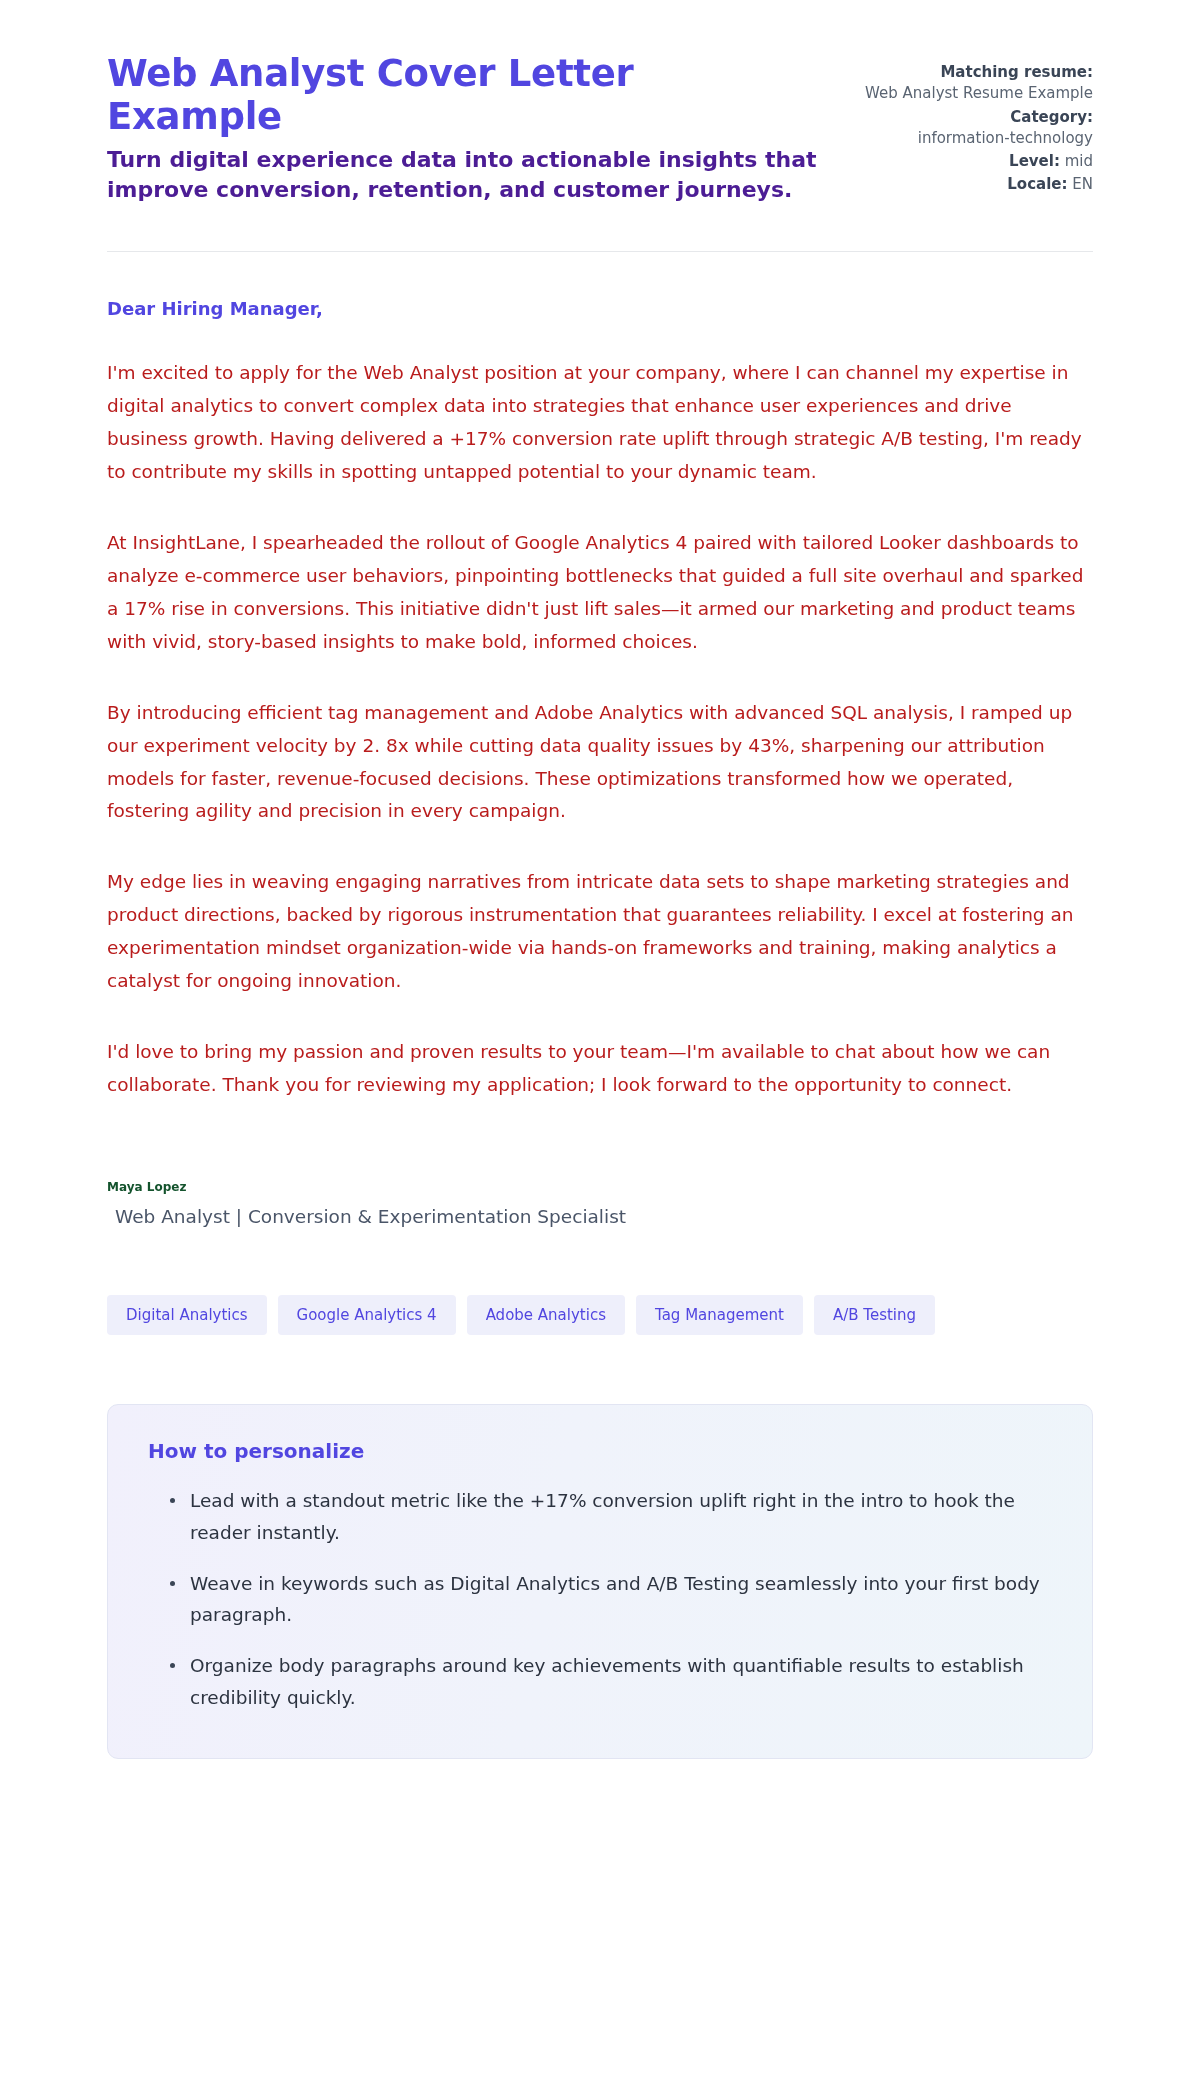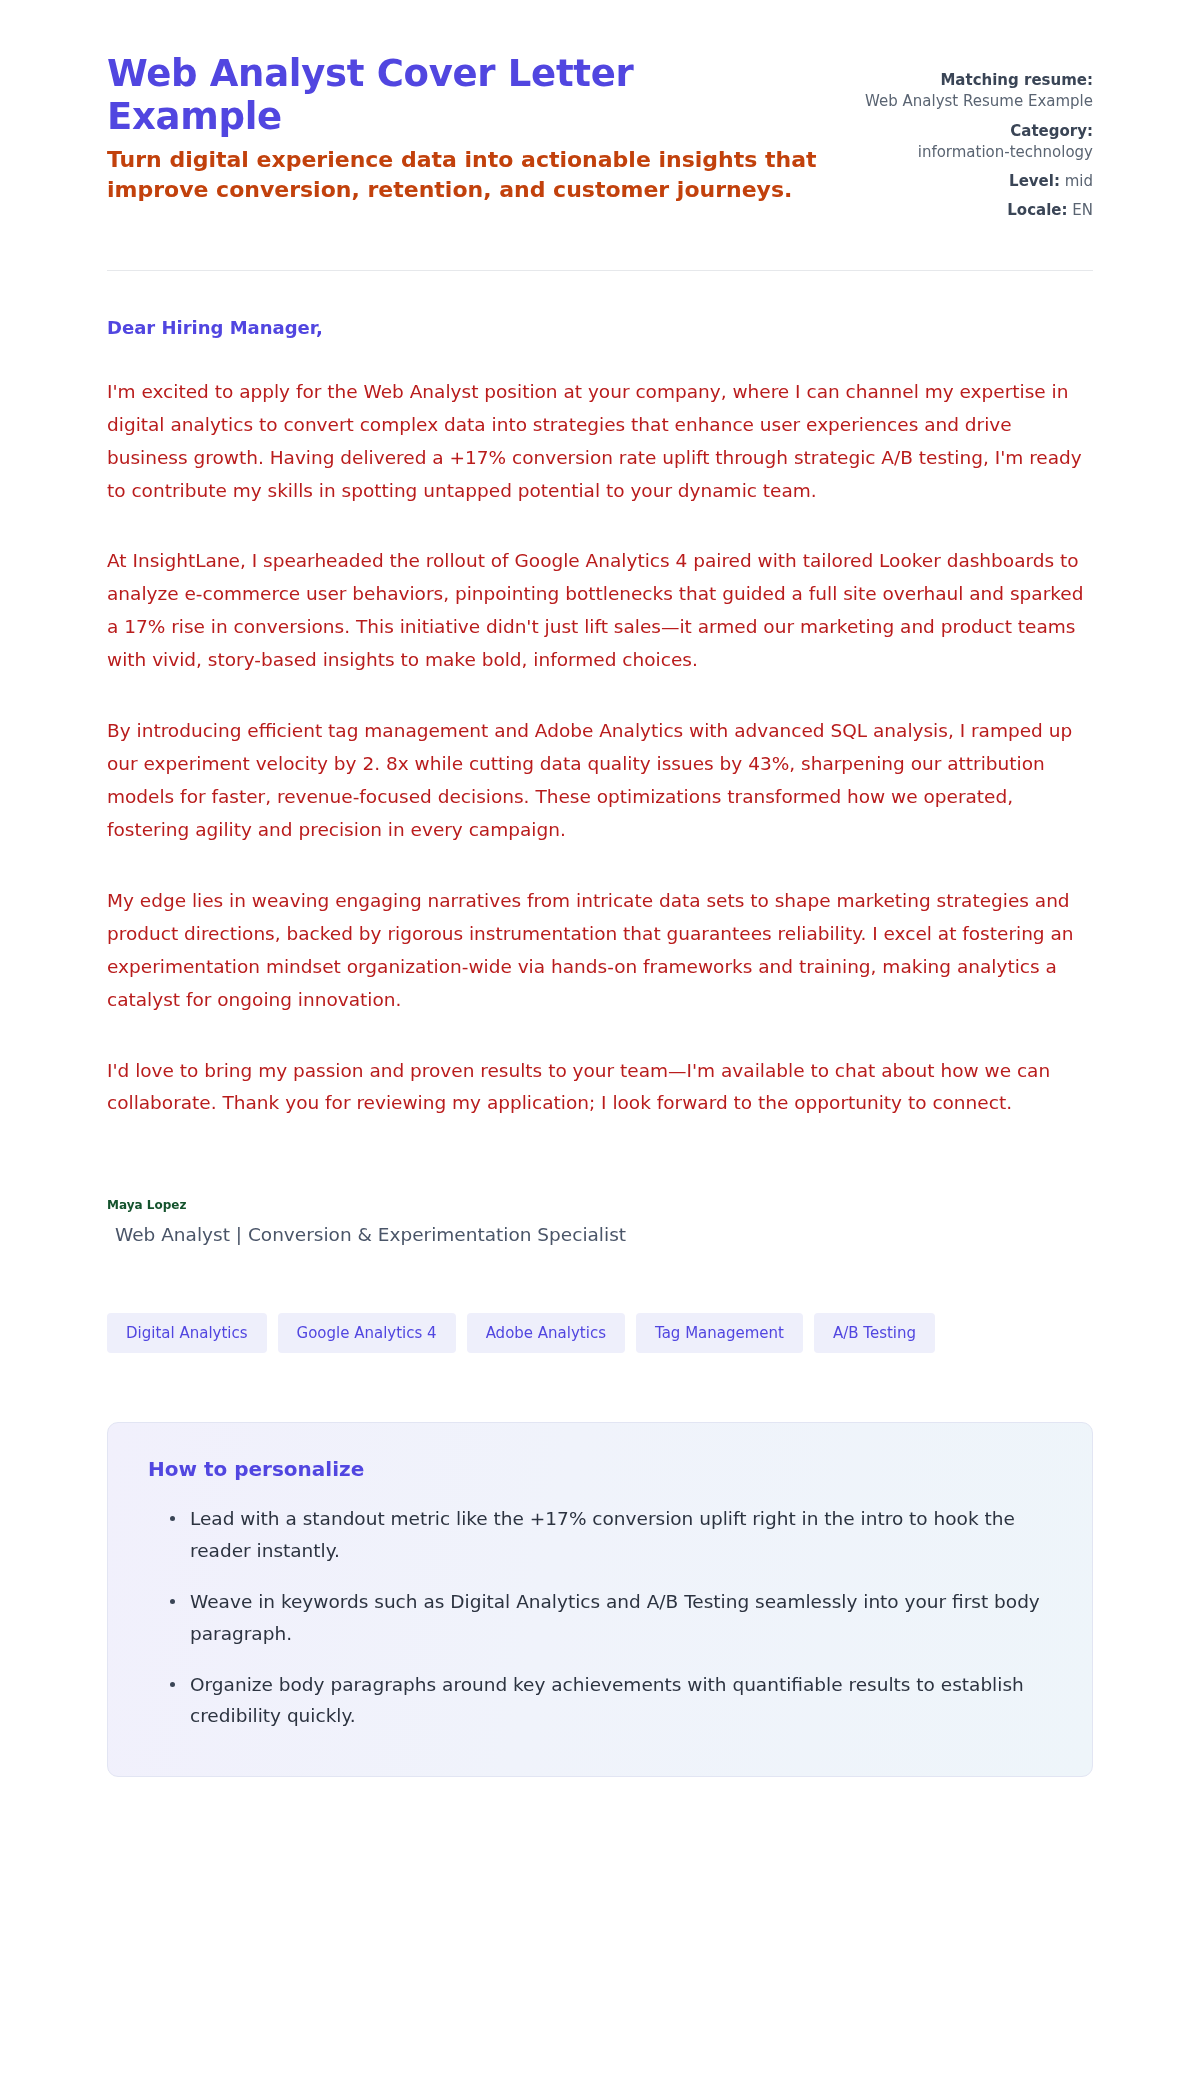--- a/index.html
+++ b/index.html
@@ -38,33 +38,33 @@
     line-height: 1.17;
     font-weight: 700;
     color: #5146e0;
     margin: 0 0 6px 0;
     letter-spacing: -0.3px;
   }
   .doc-subtitle {
     font-size: 22px;
     line-height: 1.38;
     font-weight: 700;
-    color: #c2410c;
+    color: #4c1d95;
     margin: 0;
   }
   .meta {
     flex: 0 0 auto;
     width: 235px;
     text-align: right;
     padding-top: 10px;
     font-size: 15px;
     line-height: 1.42;
     color: #5a6472;
   }
-  .meta-row { margin-bottom: 2px; margin-top: 8px; }
+  .meta-row { margin-bottom: 2px; }
   .meta-label {
     font-weight: 700;
     color: #3a4556;
   }
   .meta-value { color: #5a6472; }
   .meta-block .meta-value { display: block; }
 
   
   .divider {
     border: 0;

